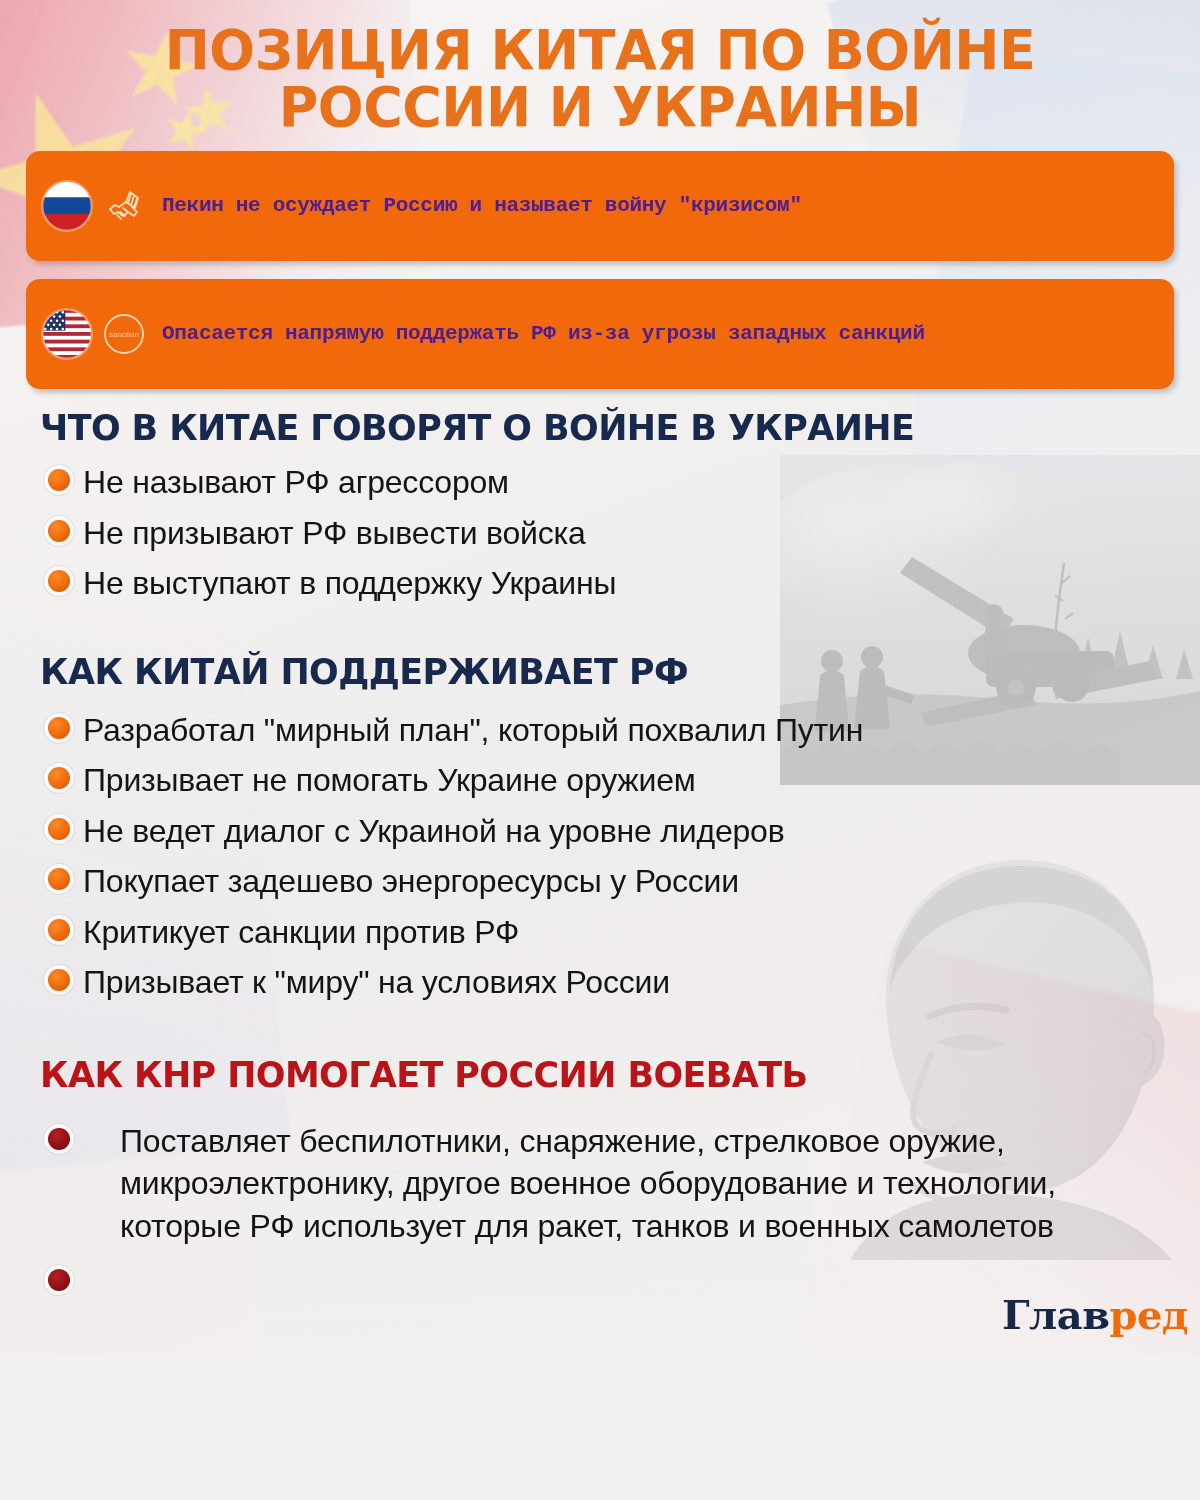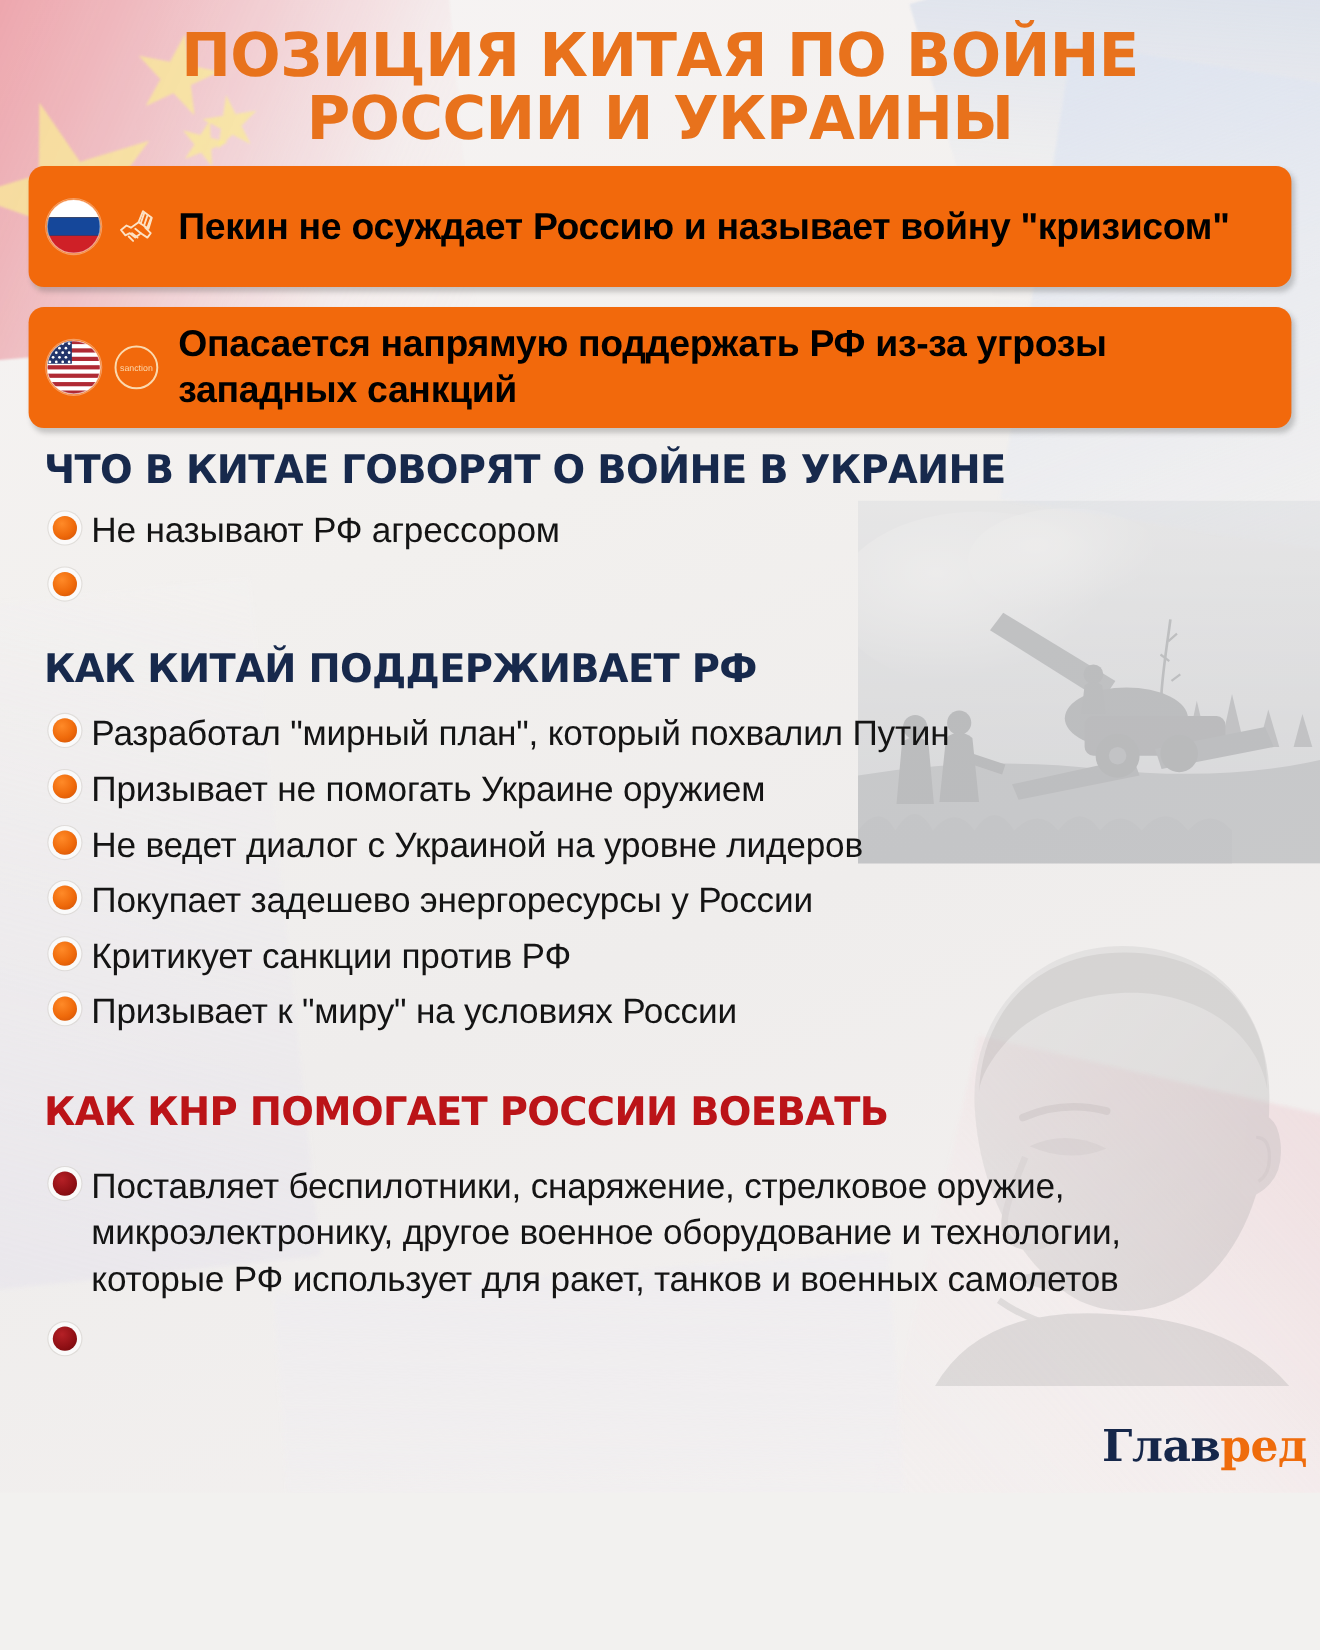--- a/index.html
+++ b/index.html
@@ -134,24 +134,24 @@
     width: 50px; height: 50px;
     border-radius: 50%;
     overflow: hidden;
     box-shadow: 0 0 0 1px rgba(255,255,255,0.35);
     flex: 0 0 auto;
   }
   .flag-circle svg { display: block; width: 100%; height: 100%; }
   .glyph-icon { width: 48px; height: 48px; flex: 0 0 auto; }
   .glyph-icon svg { display: block; width: 100%; height: 100%; }
   .banner-text {
-    color: #000000;
-    font-family: Liberation Sans, sans-serif;
+    color: #4c1d95;
+    font-family: Liberation Mono, monospace;
     font-weight: bold;
-    font-size: 34px;
+    font-size: 21px;
     line-height: 1.22;
     letter-spacing: -0.3px;
   }
 
   
   .section { position: relative; margin: 4px 0 0 40px; }
   .section-heading {
     font-family: "DejaVu Sans", "Liberation Sans", sans-serif;
     font-weight: bold;
     font-size: 36px;
@@ -190,21 +190,21 @@
     letter-spacing: -0.2px;
   }
 
   
   .s1 { margin-top: 20px; }
   .s1 .bullets { margin-top: 14px; }
   .s2 { margin-top: 48px; }
   .s2 .bullets { margin-top: 18px; }
   .s3 { margin-top: 52px; }
   .s3 .bullets { margin-top: 26px; }
-  .s3 .bullet-row { margin-bottom: 14px; }
+  .s3 .bullet-row { margin-bottom: 14px; gap: 37px; }
 
   
   .logo {
     position: absolute;
     right: 12px;
     bottom: 22px;
     font-family: "DejaVu Serif", "Liberation Serif", serif;
     font-weight: bold;
     font-size: 40px;
     letter-spacing: -0.5px;
@@ -407,20 +407,25 @@
 
   <div class="section s1">
     <div class="section-heading heading-navy">ЧТО В КИТАЕ ГОВОРЯТ О ВОЙНЕ В УКРАИНЕ</div>
     <ul class="bullets">
       <li class="bullet-row">
         <span class="dot dot-orange"></span>
         <span class="bullet-text">Не называют РФ агрессором</span>
       </li>
       <li class="bullet-row">
         <span class="dot dot-orange"></span>
+        <span class="bullet-text">Не призывают РФ вывести войска</span>
+      </li>
+      <li class="bullet-row">
+        <span class="dot dot-orange"></span>
+        <span class="bullet-text">Не выступают в поддержку Украины</span>
       </li>
     </ul>
   </div>
 
   <div class="section s2">
     <div class="section-heading heading-navy">КАК КИТАЙ ПОДДЕРЖИВАЕТ РФ</div>
     <ul class="bullets">
       <li class="bullet-row">
         <span class="dot dot-orange"></span>
         <span class="bullet-text">Разработал "мирный план", который похвалил Путин</span>

